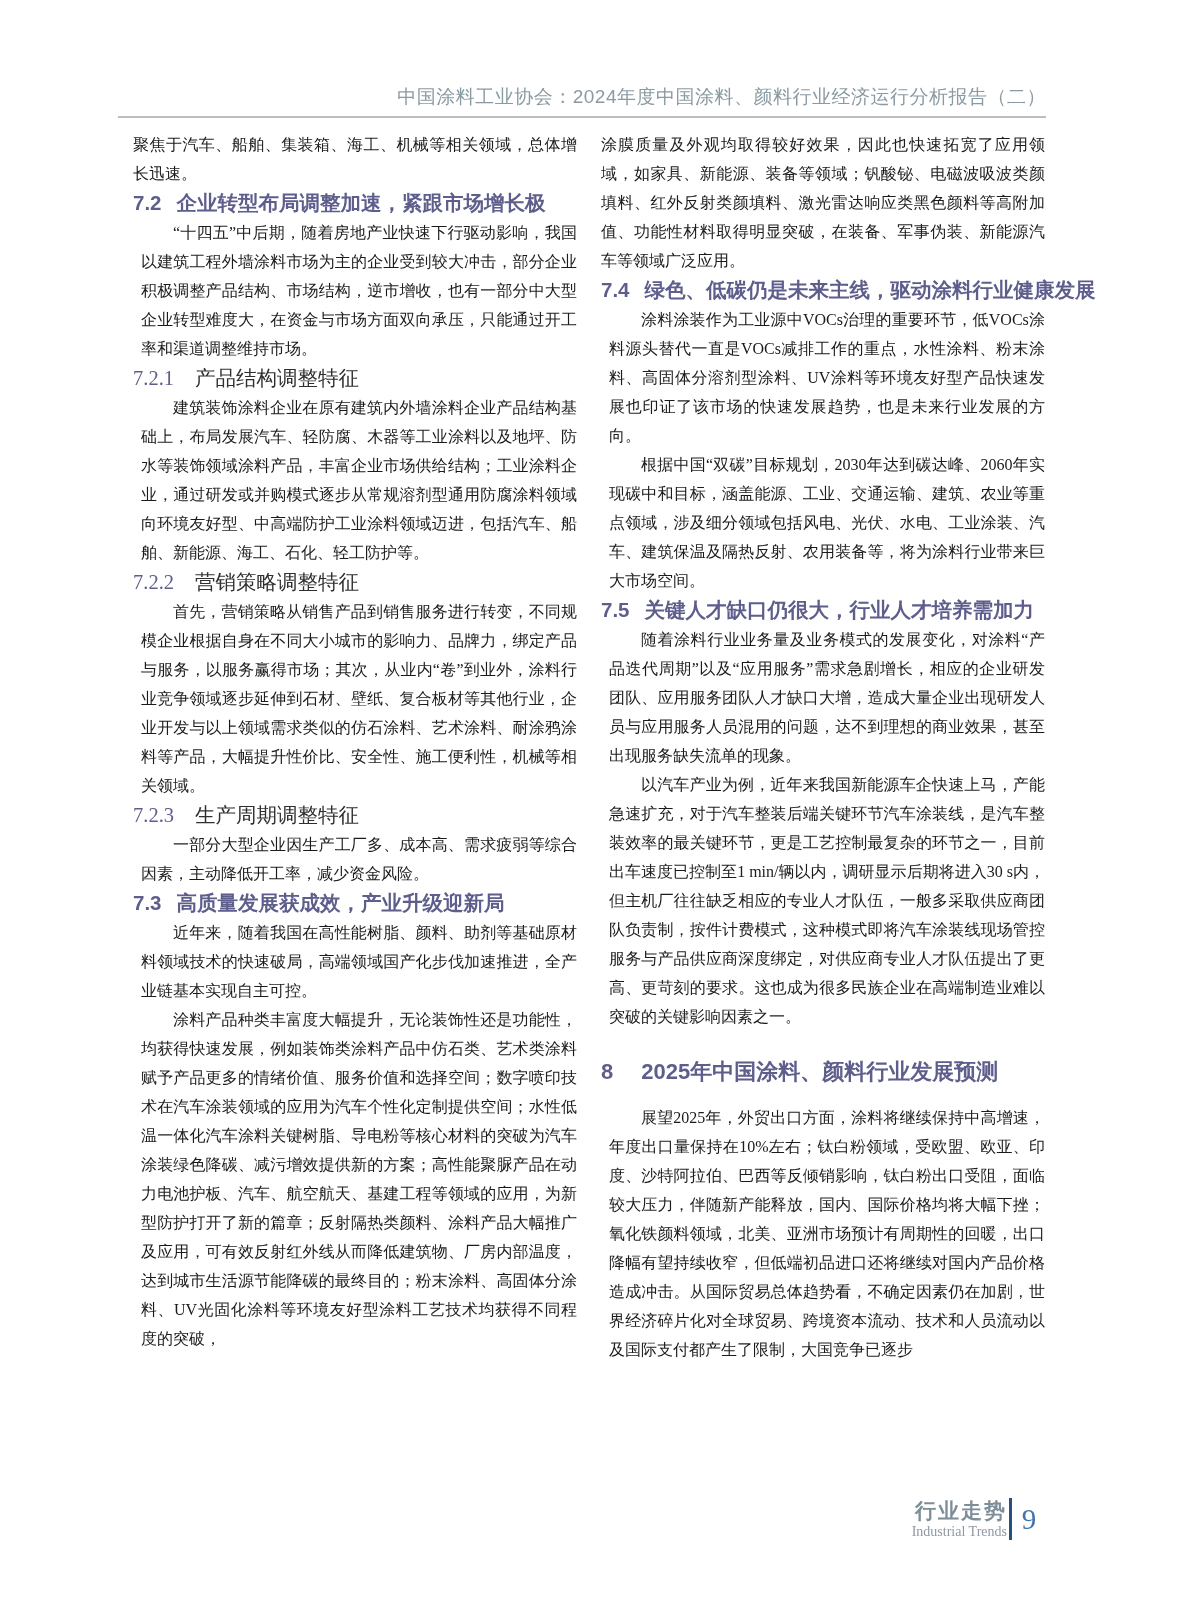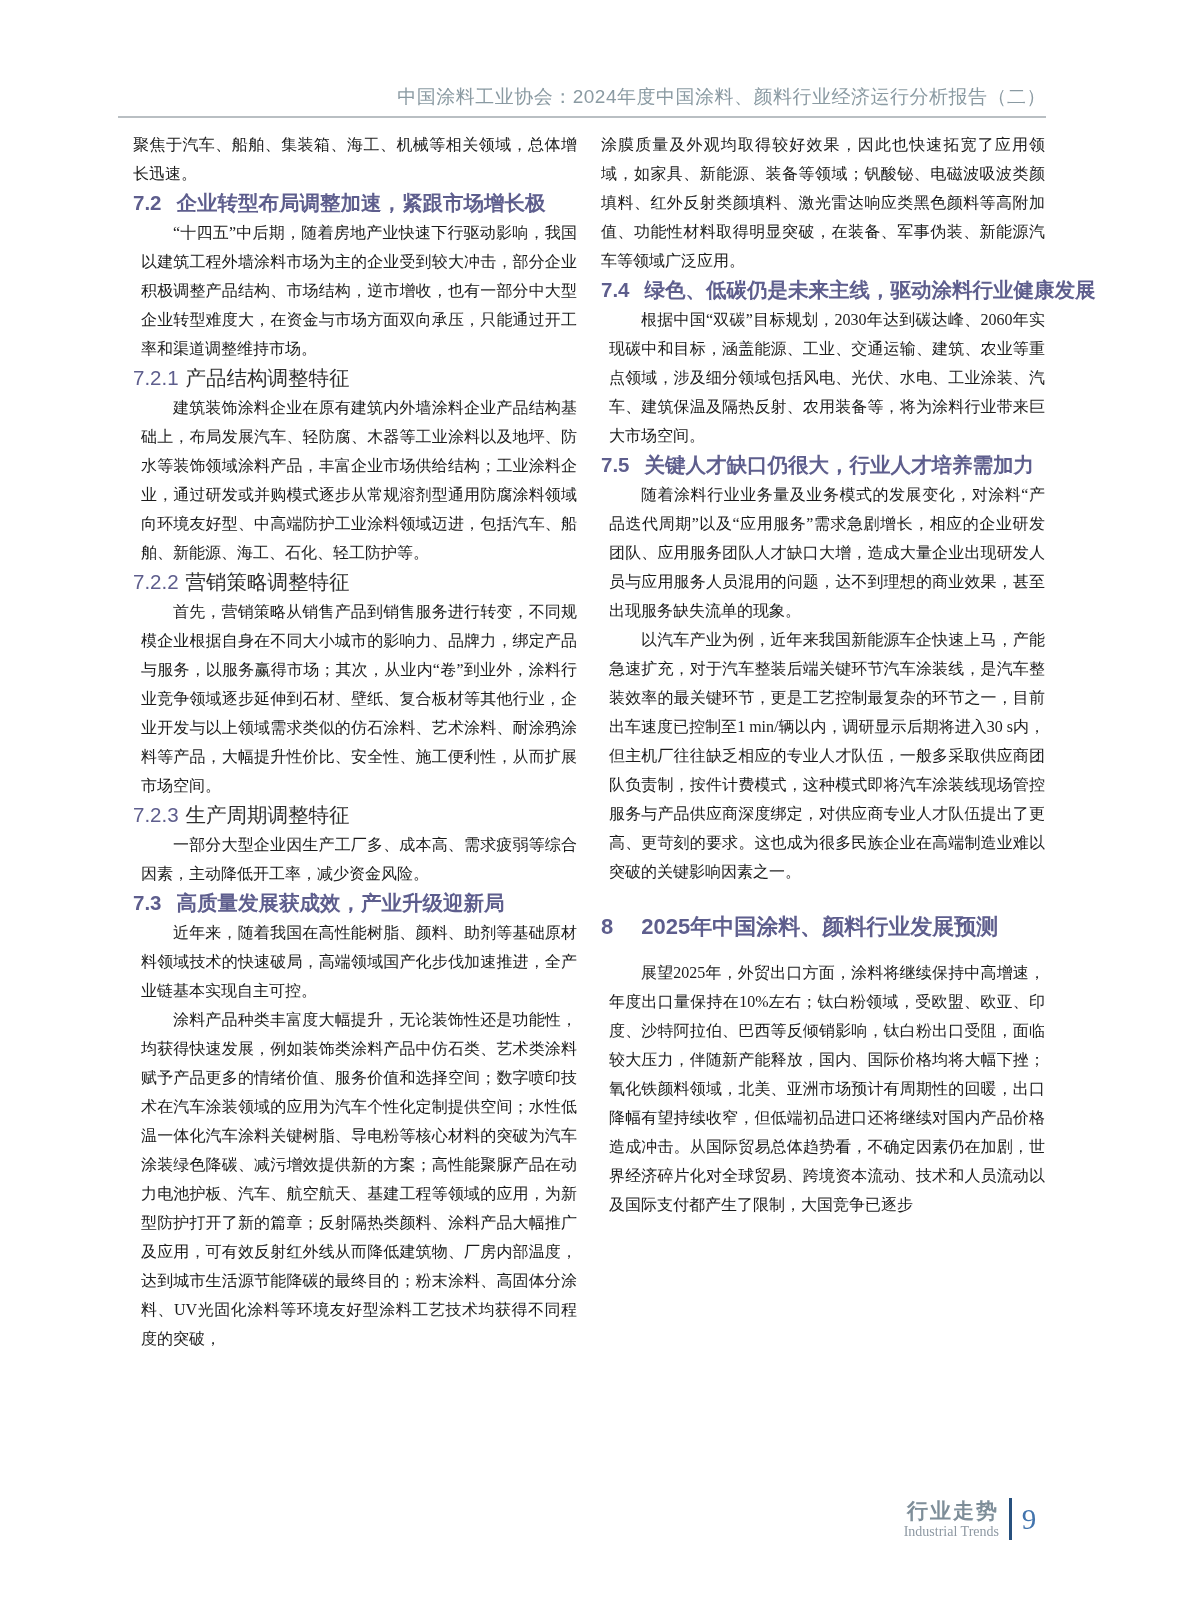--- a/index.html
+++ b/index.html
@@ -57,39 +57,39 @@
     color:var(--heading-accent);
     white-space:nowrap;
   }
   .h3 .num{margin-right:15px;}
   .h4{
     margin:0;
     font-size:20.5px;line-height:30px;
     font-weight:normal;
   }
   .h4 .num{
-    font-family:Liberation Sans, sans-serif;
+    font-family:Liberation Serif, serif;
     color:var(--heading-accent);
-    margin-right:7px;
+    margin-right:21px;
   }
   .h4 .txt{color:var(--subhead-text);}
   .h2{
     margin:20px 0 10px 0;
     font-family:"Liberation Sans","DejaVu Sans",sans-serif;
     font-weight:bold;
     font-size:22px;line-height:42px;
     color:var(--heading-accent);
   }
   .h2 .num{margin-right:28px;}
   
   .footer{
     position:absolute;top:1498px;left:118px;width:928px;
     display:flex;justify-content:flex-end;align-items:center;
   }
-  .footer-text{text-align:right;padding-right:10px;}
+  .footer-text{text-align:right;padding-right:2px;}
   .footer-cn{
     font-family:"Liberation Sans","DejaVu Sans",sans-serif;
     font-weight:bold;font-size:21px;line-height:24px;
     color:var(--footer-cn);letter-spacing:2px;
   }
   .footer-en{
     font-family:"Liberation Serif","DejaVu Serif",serif;
     font-size:14px;line-height:17px;
     color:var(--footer-en);
     margin-left:37px;
@@ -111,31 +111,32 @@
 
   <main class="columns">
 
     <section class="col">
       <p class="body">聚焦于汽车、船舶、集装箱、海工、机械等相关领域，总体增长迅速。</p>
       <p class="h3"><span class="num">7.2</span><span class="txt">企业转型布局调整加速，紧跟市场增长极</span></p>
       <p class="body ind">“十四五”中后期，随着房地产业快速下行驱动影响，我国以建筑工程外墙涂料市场为主的企业受到较大冲击，部分企业积极调整产品结构、市场结构，逆市增收，也有一部分中大型企业转型难度大，在资金与市场方面双向承压，只能通过开工率和渠道调整维持市场。</p>
       <p class="h4"><span class="num">7.2.1</span><span class="txt">产品结构调整特征</span></p>
       <p class="body ind">建筑装饰涂料企业在原有建筑内外墙涂料企业产品结构基础上，布局发展汽车、轻防腐、木器等工业涂料以及地坪、防水等装饰领域涂料产品，丰富企业市场供给结构；工业涂料企业，通过研发或并购模式逐步从常规溶剂型通用防腐涂料领域向环境友好型、中高端防护工业涂料领域迈进，包括汽车、船舶、新能源、海工、石化、轻工防护等。</p>
       <p class="h4"><span class="num">7.2.2</span><span class="txt">营销策略调整特征</span></p>
-      <p class="body ind">首先，营销策略从销售产品到销售服务进行转变，不同规模企业根据自身在不同大小城市的影响力、品牌力，绑定产品与服务，以服务赢得市场；其次，从业内“卷”到业外，涂料行业竞争领域逐步延伸到石材、壁纸、复合板材等其他行业，企业开发与以上领域需求类似的仿石涂料、艺术涂料、耐涂鸦涂料等产品，大幅提升性价比、安全性、施工便利性，从而扩展市场空间。</p>
+      <p class="body ind">首先，营销策略从销售产品到销售服务进行转变，不同规模企业根据自身在不同大小城市的影响力、品牌力，绑定产品与服务，以服务赢得市场；其次，从业内“卷”到业外，涂料行业竞争领域逐步延伸到石材、壁纸、复合板材等其他行业，企业开发与以上领域需求类似的仿石涂料、艺术涂料、耐涂鸦涂料等产品，大幅提升性价比、安全性、施工便利性，机械等相关领域。</p>
       <p class="h4"><span class="num">7.2.3</span><span class="txt">生产周期调整特征</span></p>
       <p class="body ind">一部分大型企业因生产工厂多、成本高、需求疲弱等综合因素，主动降低开工率，减少资金风险。</p>
       <p class="h3"><span class="num">7.3</span><span class="txt">高质量发展获成效，产业升级迎新局</span></p>
       <p class="body ind">近年来，随着我国在高性能树脂、颜料、助剂等基础原材料领域技术的快速破局，高端领域国产化步伐加速推进，全产业链基本实现自主可控。</p>
       <p class="body ind">涂料产品种类丰富度大幅提升，无论装饰性还是功能性，均获得快速发展，例如装饰类涂料产品中仿石类、艺术类涂料赋予产品更多的情绪价值、服务价值和选择空间；数字喷印技术在汽车涂装领域的应用为汽车个性化定制提供空间；水性低温一体化汽车涂料关键树脂、导电粉等核心材料的突破为汽车涂装绿色降碳、减污增效提供新的方案；高性能聚脲产品在动力电池护板、汽车、航空航天、基建工程等领域的应用，为新型防护打开了新的篇章；反射隔热类颜料、涂料产品大幅推广及应用，可有效反射红外线从而降低建筑物、厂房内部温度，达到城市生活源节能降碳的最终目的；粉末涂料、高固体分涂料、UV光固化涂料等环境友好型涂料工艺技术均获得不同程度的突破，</p>
     </section>
 
     <section class="col">
       <p class="body">涂膜质量及外观均取得较好效果，因此也快速拓宽了应用领域，如家具、新能源、装备等领域；钒酸铋、电磁波吸波类颜填料、红外反射类颜填料、激光雷达响应类黑色颜料等高附加值、功能性材料取得明显突破，在装备、军事伪装、新能源汽车等领域广泛应用。</p>
       <p class="h3"><span class="num">7.4</span><span class="txt">绿色、低碳仍是未来主线，驱动涂料行业健康发展</span></p>
+      <p class="body ind">涂料涂装作为工业源中VOCs治理的重要环节，低VOCs涂料源头替代一直是VOCs减排工作的重点，水性涂料、粉末涂料、高固体分溶剂型涂料、UV涂料等环境友好型产品快速发展也印证了该市场的快速发展趋势，也是未来行业发展的方向。</p>
       <p class="body ind">根据中国“双碳”目标规划，2030年达到碳达峰、2060年实现碳中和目标，涵盖能源、工业、交通运输、建筑、农业等重点领域，涉及细分领域包括风电、光伏、水电、工业涂装、汽车、建筑保温及隔热反射、农用装备等，将为涂料行业带来巨大市场空间。</p>
       <p class="h3"><span class="num">7.5</span><span class="txt">关键人才缺口仍很大，行业人才培养需加力</span></p>
       <p class="body ind">随着涂料行业业务量及业务模式的发展变化，对涂料“产品迭代周期”以及“应用服务”需求急剧增长，相应的企业研发团队、应用服务团队人才缺口大增，造成大量企业出现研发人员与应用服务人员混用的问题，达不到理想的商业效果，甚至出现服务缺失流单的现象。</p>
       <p class="body ind">以汽车产业为例，近年来我国新能源车企快速上马，产能急速扩充，对于汽车整装后端关键环节汽车涂装线，是汽车整装效率的最关键环节，更是工艺控制最复杂的环节之一，目前出车速度已控制至1 min/辆以内，调研显示后期将进入30 s内，但主机厂往往缺乏相应的专业人才队伍，一般多采取供应商团队负责制，按件计费模式，这种模式即将汽车涂装线现场管控服务与产品供应商深度绑定，对供应商专业人才队伍提出了更高、更苛刻的要求。这也成为很多民族企业在高端制造业难以突破的关键影响因素之一。</p>
       <p class="h2"><span class="num">8</span><span class="txt">2025年中国涂料、颜料行业发展预测</span></p>
       <p class="body ind">展望2025年，外贸出口方面，涂料将继续保持中高增速，年度出口量保持在10%左右；钛白粉领域，受欧盟、欧亚、印度、沙特阿拉伯、巴西等反倾销影响，钛白粉出口受阻，面临较大压力，伴随新产能释放，国内、国际价格均将大幅下挫；氧化铁颜料领域，北美、亚洲市场预计有周期性的回暖，出口降幅有望持续收窄，但低端初品进口还将继续对国内产品价格造成冲击。从国际贸易总体趋势看，不确定因素仍在加剧，世界经济碎片化对全球贸易、跨境资本流动、技术和人员流动以及国际支付都产生了限制，大国竞争已逐步</p>
 
     </section>
 
   </main>

